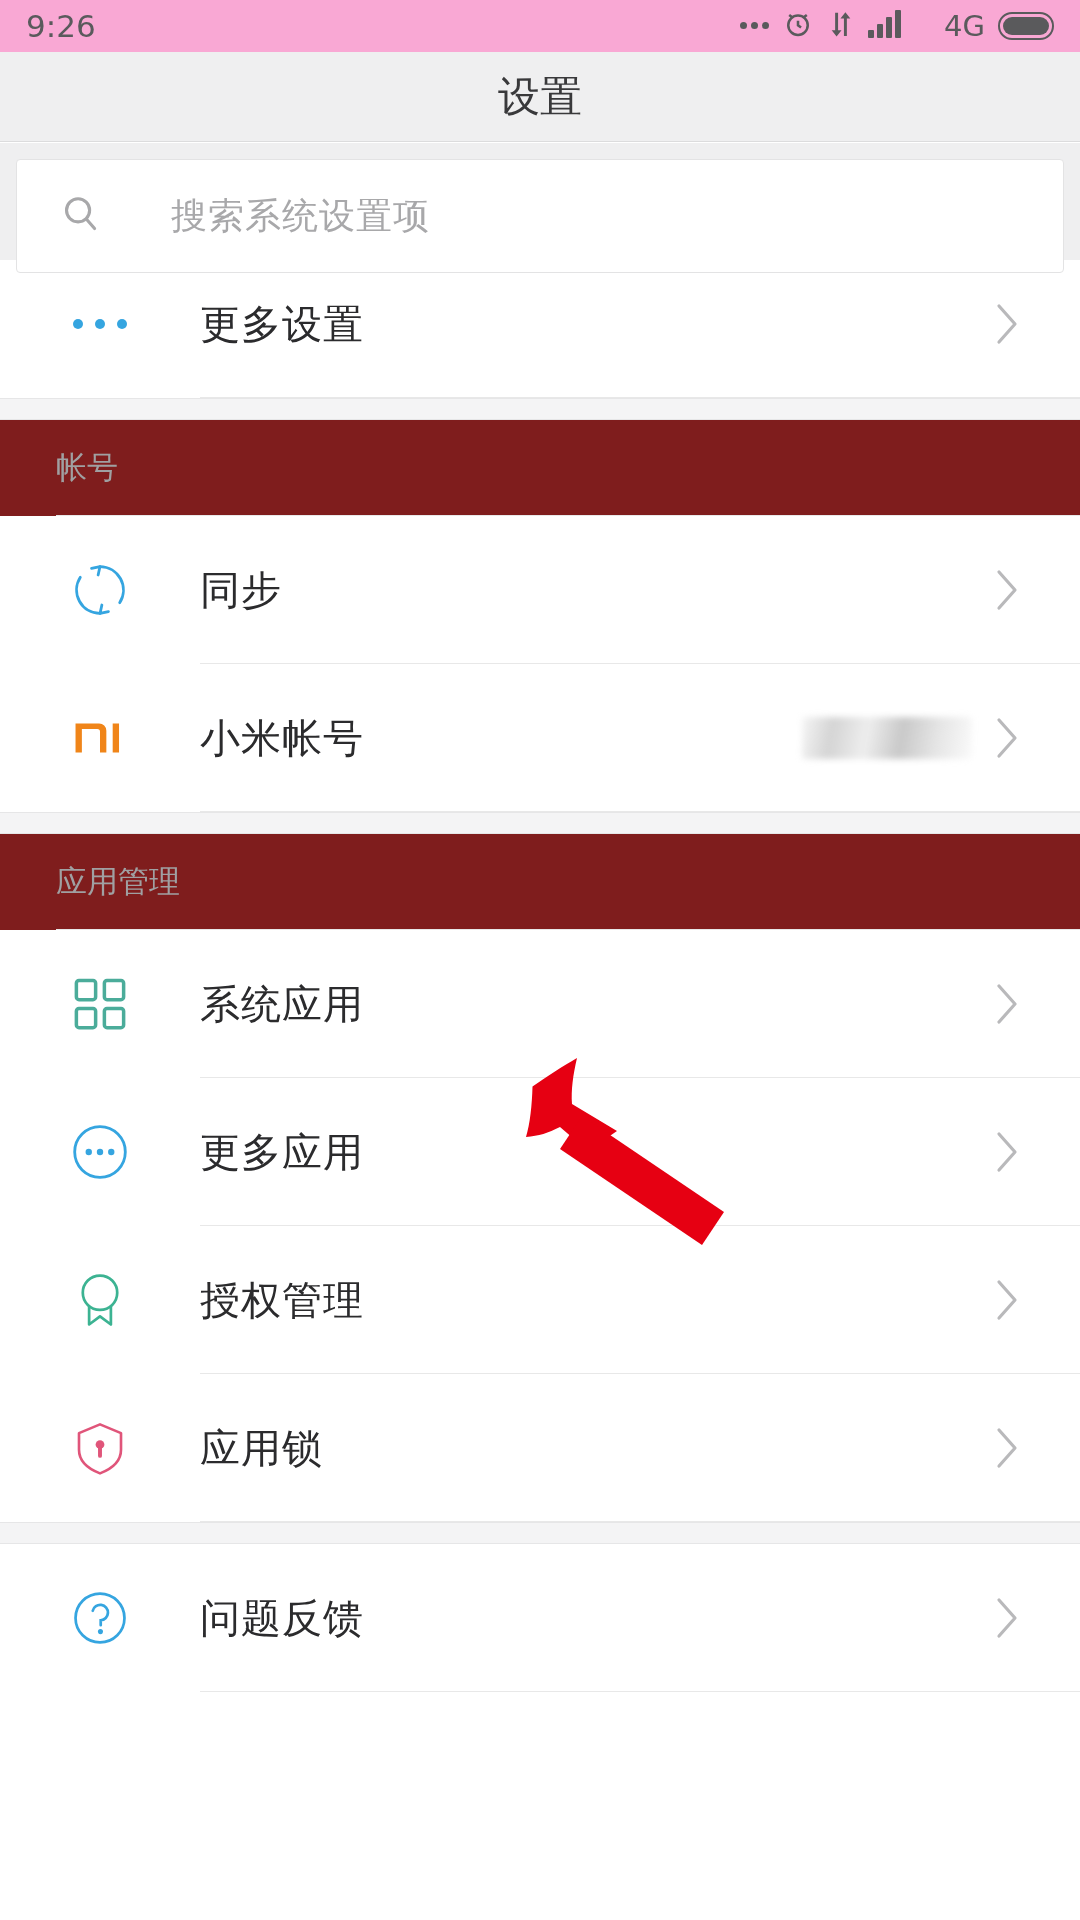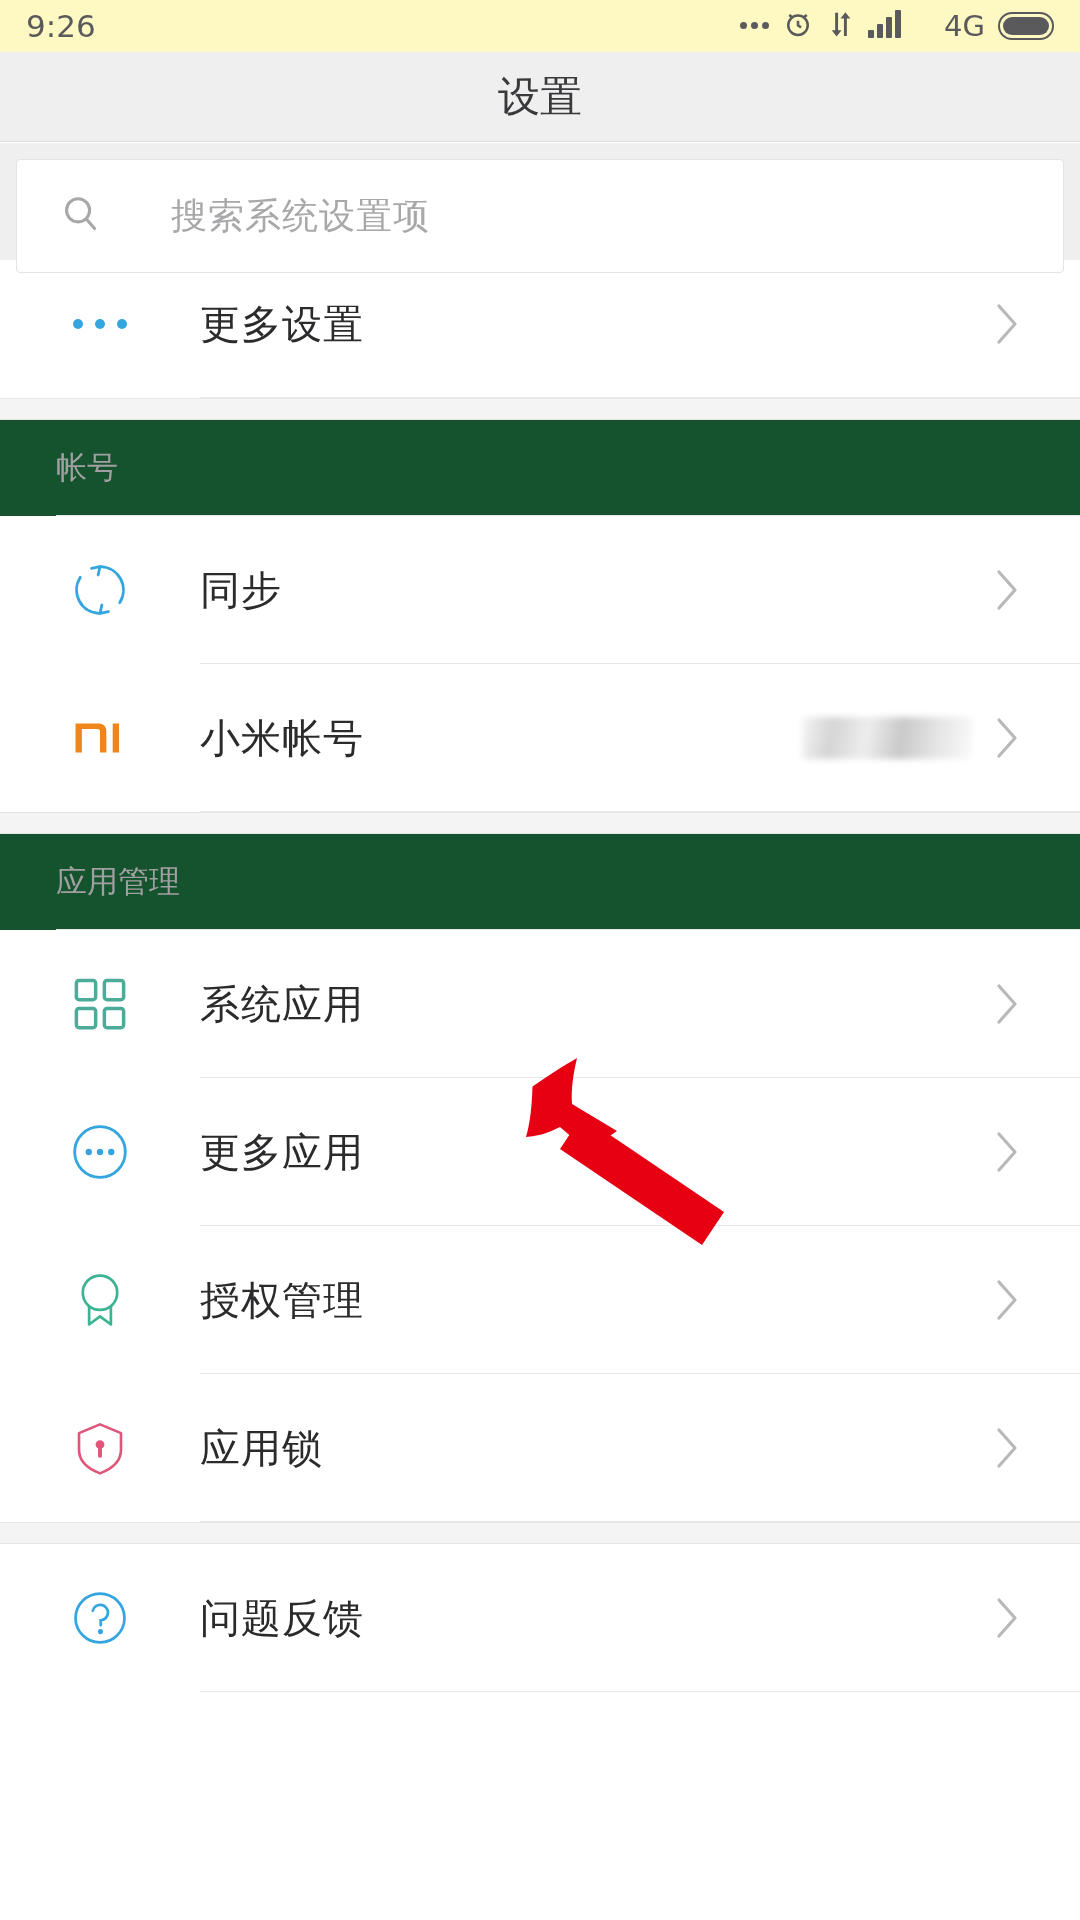--- a/index.html
+++ b/index.html
@@ -15,21 +15,21 @@
     font-family: "Liberation Sans", "DejaVu Sans", sans-serif;
     -webkit-font-smoothing: antialiased;
   }
 
   
   .statusbar {
     position: absolute;
     top: 0; left: 0;
     width: 1080px;
     height: 52px;
-    background: #fef9c3;
+    background: #f9a8d4;
     display: flex;
     align-items: center;
     justify-content: space-between;
     padding: 0 26px;
     box-sizing: border-box;
   }
   .status-clock {
     font-size: 31px;
     color: #5a5a5c;
     letter-spacing: 0px;
@@ -171,21 +171,21 @@
   .gap {
     height: 22px;
     background: #f4f4f5;
     border-top: 1px solid #e6e6e7;
     border-bottom: 1px solid #e6e6e7;
     box-sizing: border-box;
   }
   .ghdr {
     position: relative;
     height: 96px;
-    background: #14532d;
+    background: #7f1d1d;
     display: flex;
     align-items: center;
     padding-left: 56px;
     box-sizing: border-box;
     font-size: 31px;
     color: #a0a0a2;
   }
   .ghdr::after {
     content: "";
     position: absolute;

